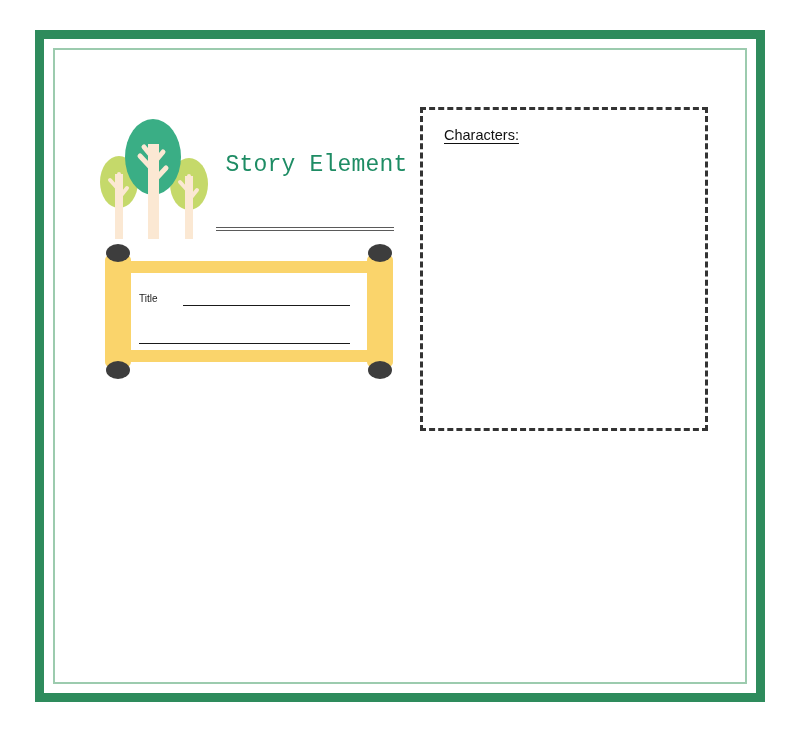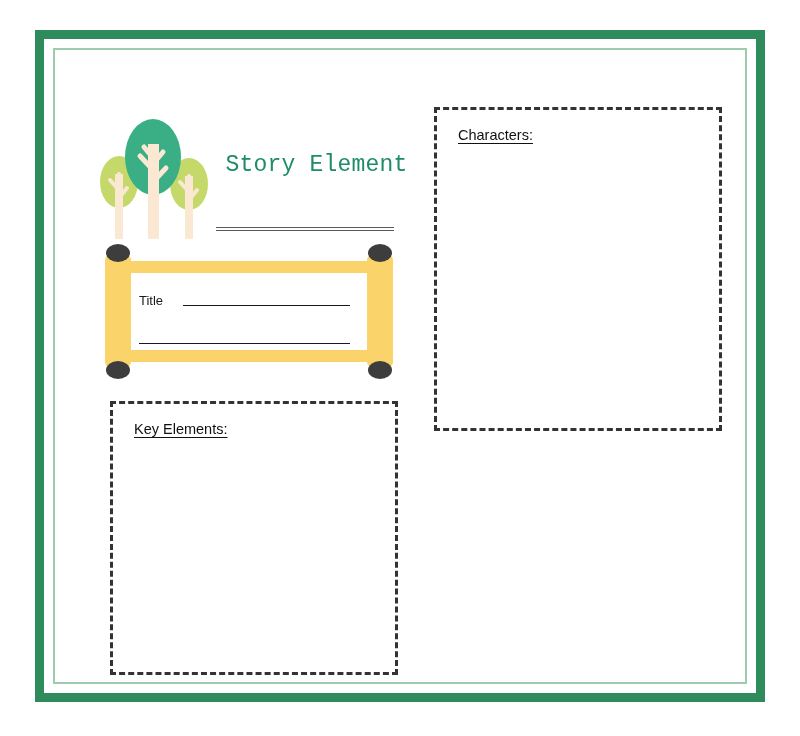--- a/index.html
+++ b/index.html
@@ -127,21 +127,21 @@
   }
   .scroll-knob.lt { left: 7px;   top: 5px; }
   .scroll-knob.lb { left: 7px;   top: 122px; }
   .scroll-knob.rt { left: 269px; top: 5px; }
   .scroll-knob.rb { left: 269px; top: 122px; }
 
   #scroll-title-label {
     position: absolute;
     left: 40px;
     top: 54px;
-    font-size: 13px;
+    font-size: 10px;
     color: #1a1a1a;
   }
   .write-line {
     position: absolute;
     height: 0;
     border-top: 1.5px solid #1a1a1a;
   }
   #title-write-line-1 { left: 84px; top: 66px; width: 167px; }
   #title-write-line-2 { left: 40px; top: 104px; width: 211px; }
 
@@ -156,21 +156,21 @@
     position: absolute;
     left: 21px;
     top: 17px;
     font-size: 14.5px;
     color: #111111;
     text-decoration: underline;
     text-underline-offset: 3px;
   }
 
   #characters-box {
-    left: 390px;
+    left: 376px;
     top: 68px;
     width: 288px;
     height: 324px;
     text-align: right;
   }
   #key-elements-box {
     left: 66px;
     top: 362px;
     width: 288px;
     height: 274px;
@@ -232,20 +232,17 @@
 
         <div id="scroll-title-label">Title</div>
         <div class="write-line" id="title-write-line-1"></div>
         <div class="write-line" id="title-write-line-2"></div>
       </div>
 
       <div class="dashed-box" id="characters-box">
         <div class="box-label">Characters:</div>
       </div>
 
-      <div class="dashed-box" id="key-elements-box">
-        <div class="box-label">Key Elements:</div>
-      </div>
 
 
     </div>
   </div>
 </div>
 
 </body></html>

